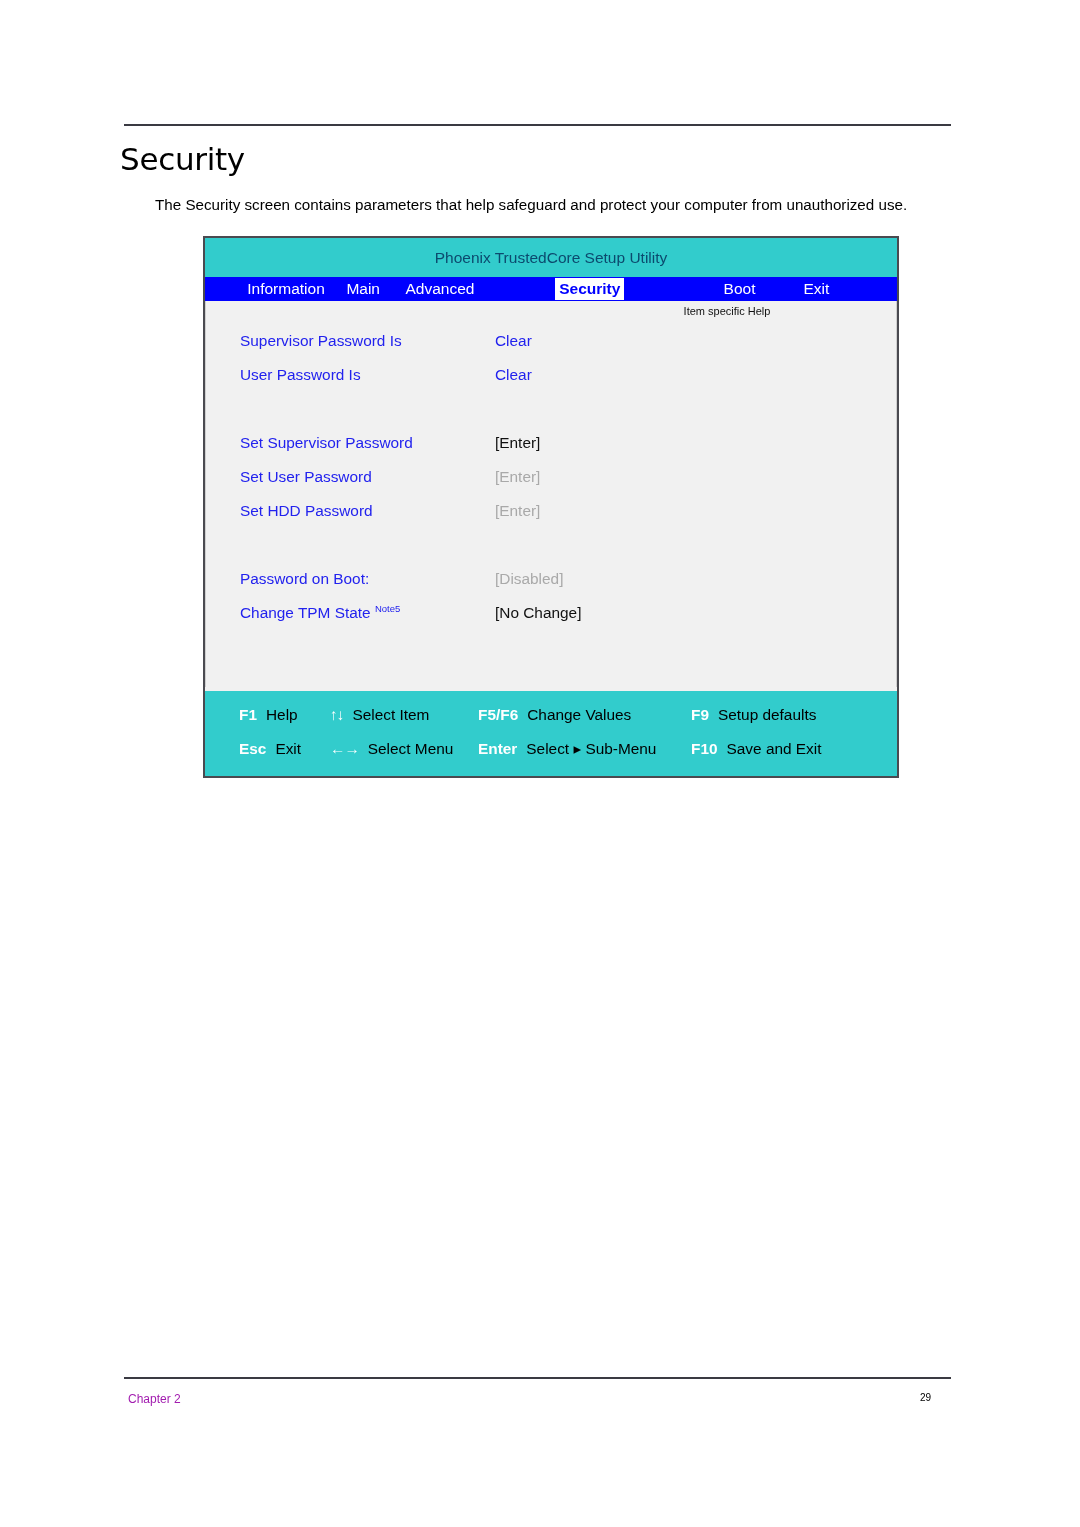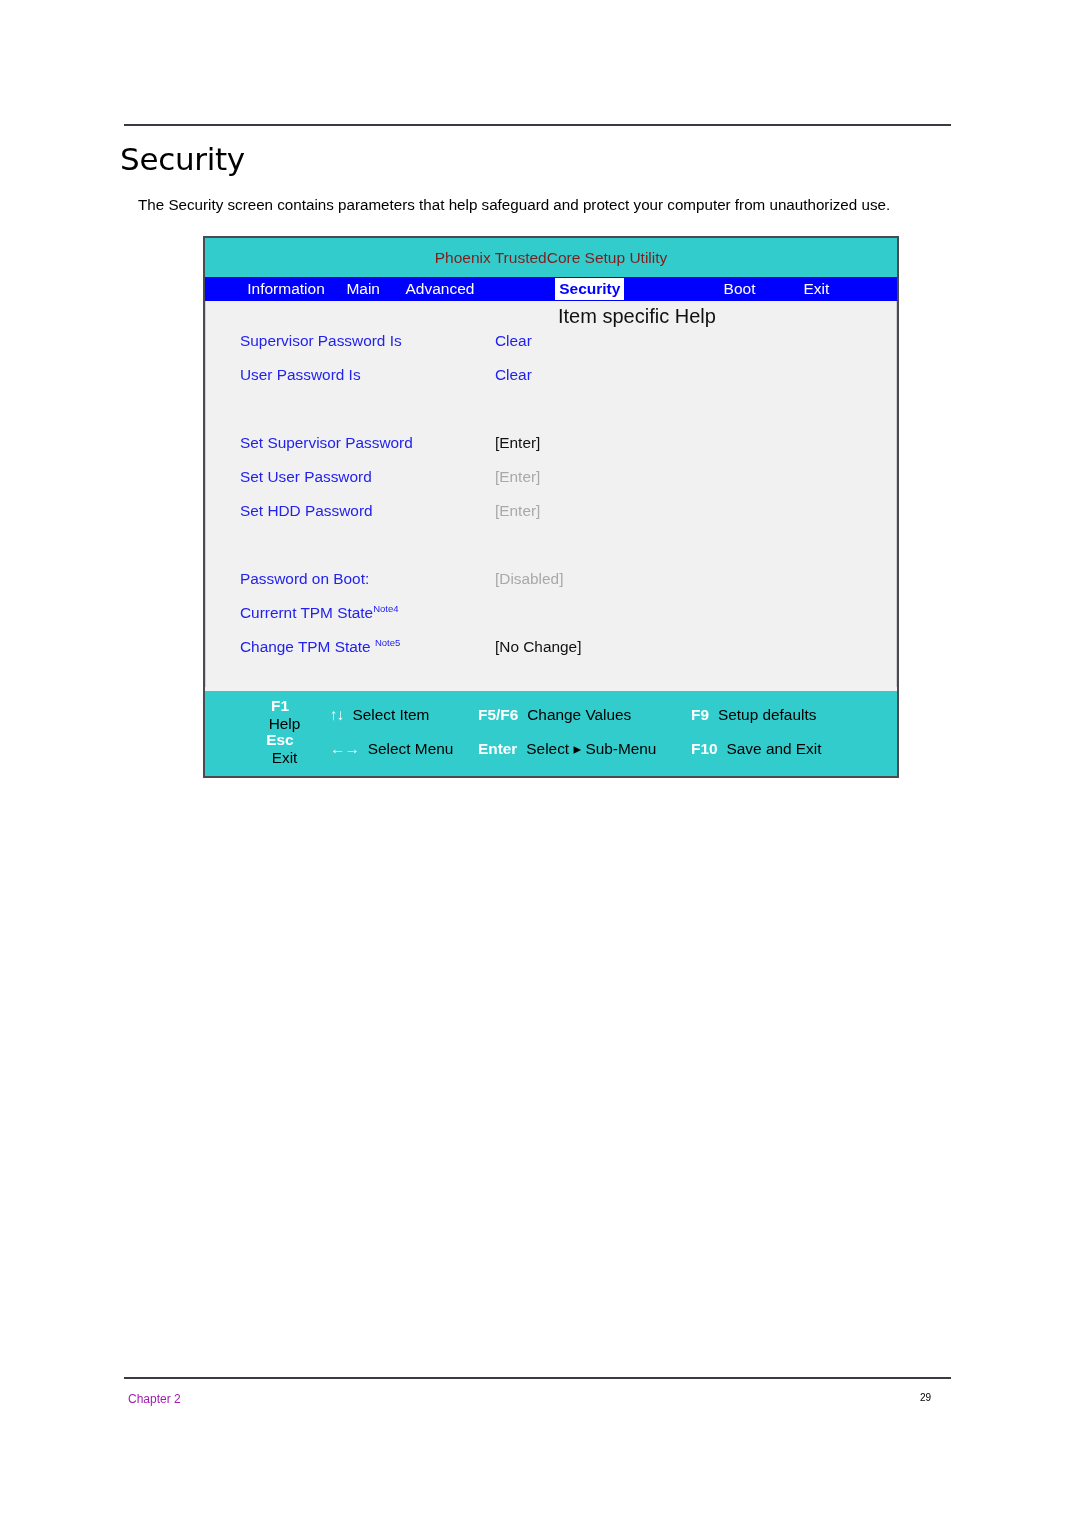--- a/index.html
+++ b/index.html
@@ -29,21 +29,21 @@
     left: 120px;
     top: 141px;
     font-size: 31px;
     font-weight: 400;
     color: #000000;
     letter-spacing: -0.3px;
     font-family: "DejaVu Sans", sans-serif;
   }
   .intro-text {
     position: absolute;
-    left: 138px;
+    left: 155px;
     top: 193px;
     width: 800px;
     font-size: 15.2px;
     line-height: 23px;
     color: #000000;
   }
 
   
   .bios {
     position: absolute;
@@ -54,21 +54,21 @@
     border: 2px solid #4a4a50;
     box-sizing: border-box;
     background: #f1f1f1;
   }
   .bios-titlebar {
     height: 39px;
     background: #32cccc;
     display: flex;
     align-items: center;
     justify-content: center;
-    color: #7f1d1d;
+    color: #0c4a6e;
     font-size: 15.5px;
   }
   .bios-menubar {
     height: 24px;
     background: #0000ff;
     display: flex;
     align-items: stretch;
     color: #ffffff;
     font-size: 15.5px;
   }
@@ -97,22 +97,23 @@
     height: 386px;
     background: #f1f1f1;
     border-left: 1px solid #cfcfcf;
     border-right: 1px solid #cfcfcf;
     box-sizing: border-box;
   }
   .help-header {
     position: absolute;
     left: 0; right: 0;
     top: 4px;
+    text-align: center;
     padding-left: 352px;
-    font-size: 20px;
+    font-size: 11px;
     color: #111111;
   }
 
   .rows {
     position: absolute;
     left: 0; right: 0;
     top: 31px;
   }
   .row {
     height: 34px;
@@ -173,21 +174,21 @@
     color: #ffffff;
     font-weight: bold;
     margin-right: 9px;
   }
   .key-glyph {
     color: #ffffff;
     font-weight: bold;
     margin-right: 9px;
     letter-spacing: -1px;
   }
-  .c1 { width: 125px; padding-left: 34px; box-sizing: border-box; flex-direction: column; }
+  .c1 { width: 125px; padding-left: 34px; box-sizing: border-box; }
   .c2 { width: 148px; }
   .c3 { width: 213px; text-align: center; }
   .c4 { width: 170px; }
 
   
   .page-rule-bottom {
     position: absolute;
     left: 124px;
     top: 1377px;
     width: 827px;
@@ -271,24 +272,20 @@
         <span class="row-value val-gray">[Enter]</span>
       </div>
 
       <div class="row spacer"></div>
 
       <div class="row">
         <span class="row-label">Password on Boot:</span>
         <span class="row-value val-gray">[Disabled]</span>
       </div>
 
-      <div class="row">
-        <span class="row-label"><span>Currernt TPM State</span><span class="sup">Note4</span></span>
-        <span class="row-value val-black"></span>
-      </div>
 
       <div class="row">
         <span class="row-label"><span>Change TPM State </span><span class="sup">Note5</span></span>
         <span class="row-value val-black">[No Change]</span>
       </div>
 
     </div>
   </div>
 
   <div class="bios-footer">

